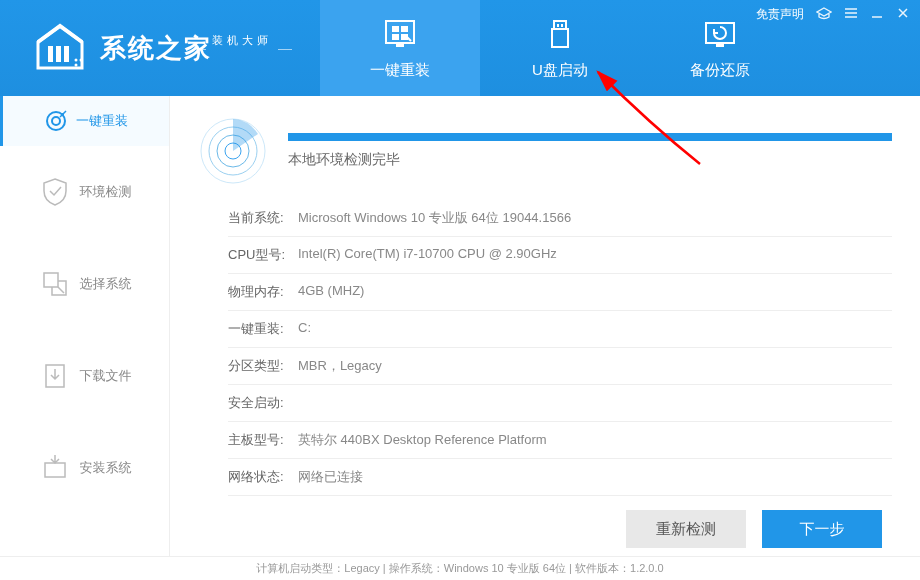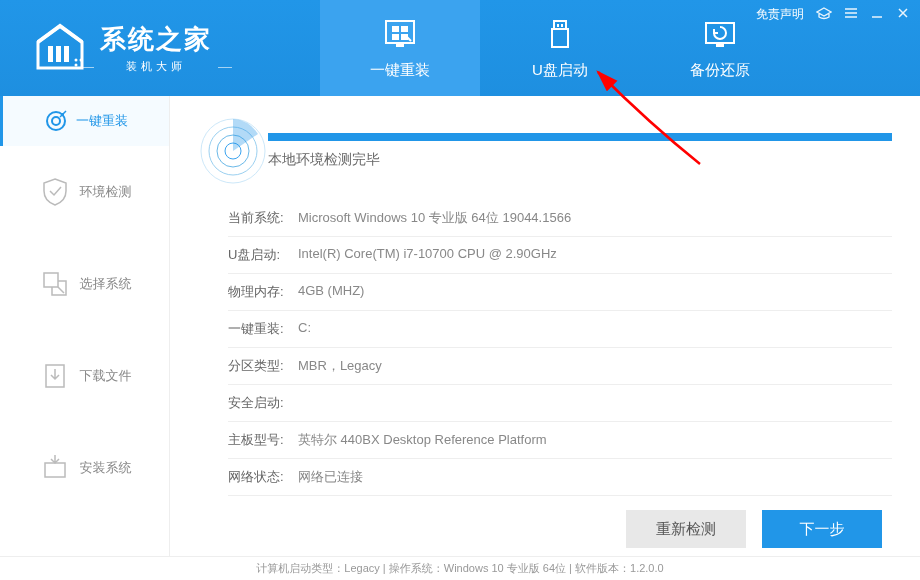--- a/index.html
+++ b/index.html
@@ -19,21 +19,21 @@
       padding-left: 30px;
       width: 300px;
     }
     
     .logo-icon {
       width: 60px;
       height: 60px;
       margin-right: 10px;
     }
     
-    .logo-text { display: flex; flex-direction: column; }
+    .logo-text { display: flex; flex-direction: row; }
     .logo-title { font-size: 26px; font-weight: bold; letter-spacing: 2px; }
     .logo-sub { font-size: 11px; letter-spacing: 4px; margin-top: 2px; text-align: center; position: relative; }
     .logo-sub::before, .logo-sub::after { content: ""; position: absolute; top: 50%; width: 14px; height: 1px; background: rgba(255,255,255,0.6); }
     .logo-sub::before { left: -20px; }
     .logo-sub::after { right: -20px; }
     
     .tabs {
       display: flex;
       margin-left: 20px;
       height: 100%;
@@ -107,20 +107,21 @@
     
     .main {
       flex: 1;
       padding: 20px 28px 10px 28px;
       position: relative;
     }
     
     .scan-row {
       display: flex;
       align-items: center;
+      gap: 20px;
       margin-bottom: 4px;
     }
     
     .scan-icon {
       width: 70px;
       height: 70px;
     }
     
     .scan-right { flex: 1; }
     
@@ -328,21 +329,21 @@
         <div class="scan-status">本地环境检测完毕</div>
       </div>
     </div>
 
     <div class="info-list">
       <div class="info-row">
           <span class="info-label">当前系统:</span>
           <span class="info-value">Microsoft Windows 10 专业版 64位 19044.1566</span>
         </div>
       <div class="info-row">
-          <span class="info-label">U盘启动:</span>
+          <span class="info-label">CPU型号:</span>
           <span class="info-value">Intel(R) Core(TM) i7-10700 CPU @ 2.90GHz</span>
         </div>
       <div class="info-row">
           <span class="info-label">物理内存:</span>
           <span class="info-value">4GB (MHZ)</span>
         </div>
       <div class="info-row">
           <span class="info-label">一键重装:</span>
           <span class="info-value">C:</span>
         </div>

